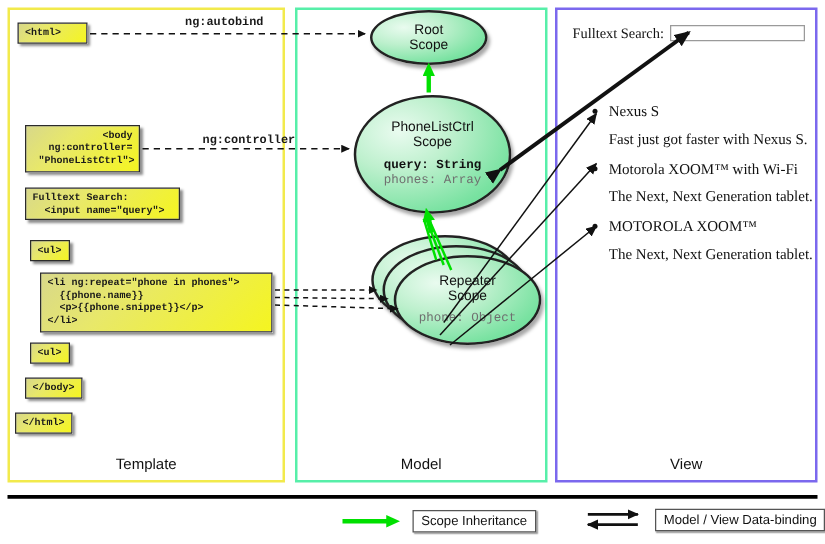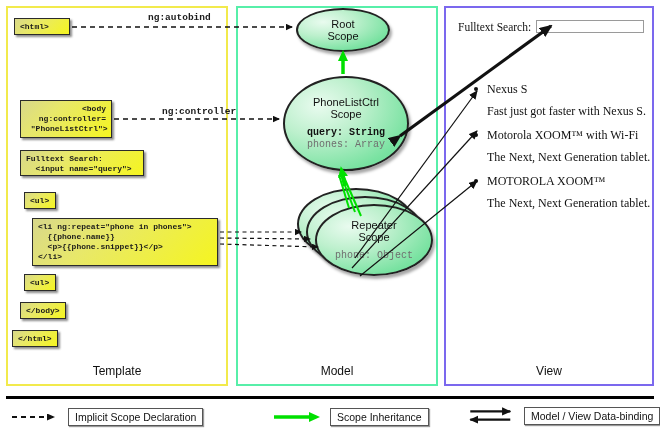--- a/index.html
+++ b/index.html
@@ -342,31 +342,20 @@
       <line x1="355" y1="258" x2="477" y2="91" stroke="#111" stroke-width="1.2" marker-end="url(#ah-thin)"></line>
       <line x1="352" y1="268" x2="477" y2="131" stroke="#111" stroke-width="1.2" marker-end="url(#ah-thin)"></line>
       <line x1="360" y1="276" x2="477" y2="181" stroke="#111" stroke-width="1.2" marker-end="url(#ah-thin)"></line>
     </svg>
   </div>
 
   <div id="legend-rule"></div>
 
   <div id="legend">
 
-    <div class="legend-item" id="legend-implicit">
-      <svg class="legend-arrow" viewBox="0 0 54 20">
-        <defs>
-          <marker id="lg-dash" markerWidth="8" markerHeight="8" refX="7" refY="3.5" orient="auto" markerUnits="userSpaceOnUse">
-            <path d="M0,0 L8,3.5 L0,7 z" fill="#111"></path>
-          </marker>
-        </defs>
-        <line x1="2" y1="10" x2="44" y2="10" stroke="#111" stroke-width="2" stroke-dasharray="5,4" marker-end="url(#lg-dash)"></line>
-      </svg>
-      <span class="legend-box">Implicit Scope Declaration</span>
-    </div>
 
     <div class="legend-item" id="legend-inherit">
       <svg class="legend-arrow" viewBox="0 0 54 20">
         <defs>
           <marker id="lg-green" markerWidth="11" markerHeight="11" refX="5" refY="5" orient="auto" markerUnits="userSpaceOnUse">
             <path d="M0,0 L11,5 L0,10 z" fill="#00e000"></path>
           </marker>
         </defs>
         <line x1="2" y1="10" x2="42" y2="10" stroke="#00e000" stroke-width="3.5" marker-end="url(#lg-green)"></line>
       </svg>

